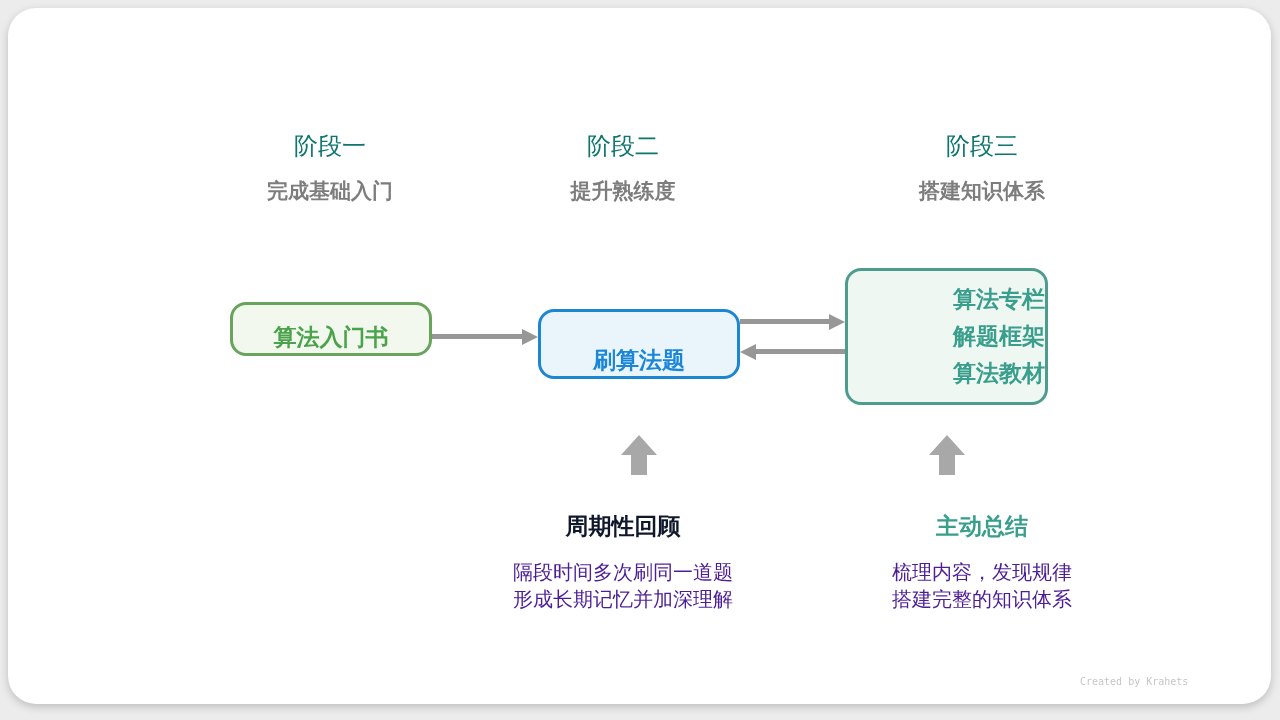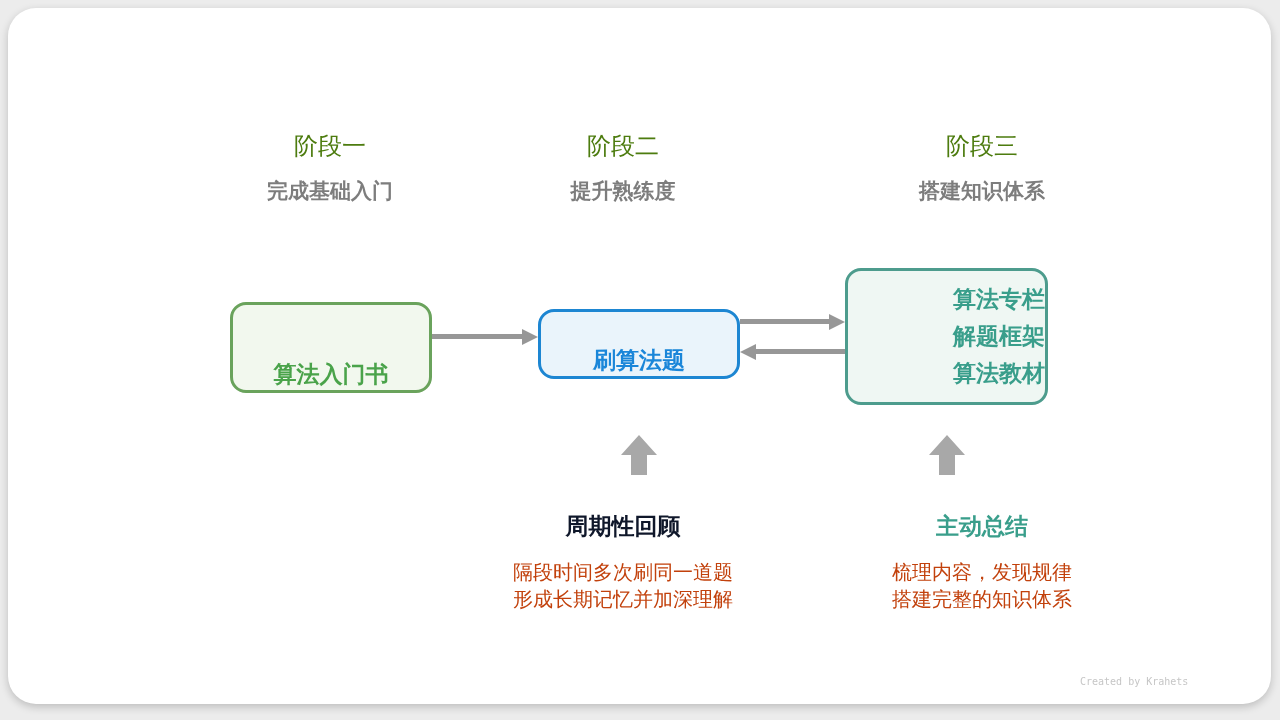--- a/index.html
+++ b/index.html
@@ -18,21 +18,21 @@
     border-radius: 28px;
     box-shadow: 0 3px 9px rgba(0,0,0,0.20);
   }
   .abs { position: absolute; }
   .centered { transform: translateX(-50%); white-space: nowrap; text-align: center; }
 
   
   .stage-label {
     top: 130px;
     font-size: 24px;
-    color: #4d7c0f;
+    color: #0f766e;
   }
   .stage-subtitle {
     top: 177px;
     font-size: 21px;
     font-weight: bold;
     color: #7d7d7d;
   }
   .col-1 { left: 330px; }
   .col-2 { left: 623px; }
   .col-3 { left: 982px; }
@@ -42,21 +42,21 @@
     position: absolute;
     border-radius: 16px;
     border: 3px solid;
     display: flex;
     align-items: flex-end;
     justify-content: center;
     font-weight: bold;
     font-size: 23px;
   }
   .node-green {
-    left: 230px; top: 302px; width: 202px; height: 91px;
+    left: 230px; top: 302px; width: 202px; height: 54px;
     border-color: #6aa35c; background: #f2f8ee; color: #4aa34a;
   }
   .node-blue {
     left: 538px; top: 302px; width: 202px; height: 70px;
     border-color: #1d86d2; background: #eaf4fb; color: #1a86d9; margin-top: 7px;
   }
   .node-teal {
     left: 845px; top: 268px; width: 203px; height: 137px;
     border-color: #4d9c8d; background: #eff7f3; color: #399e8b;
     flex-direction: column;
@@ -96,21 +96,21 @@
   
   .anno-title {
     top: 511px;
     font-size: 23px;
     font-weight: bold;
   }
   .anno-title-blue { color: #0f172a; }
   .anno-title-teal { color: #399e8b; }
   .anno-desc {
     font-size: 20px;
-    color: #c2410c;
+    color: #4c1d95;
     line-height: 28px;
   }
   .desc-row-1 { top: 558px; }
   .desc-row-2 { top: 585px; }
 
   .credit {
     position: absolute;
     left: 1080px; top: 676px;
     font-family: "DejaVu Sans Mono", monospace;
     font-size: 10px;

